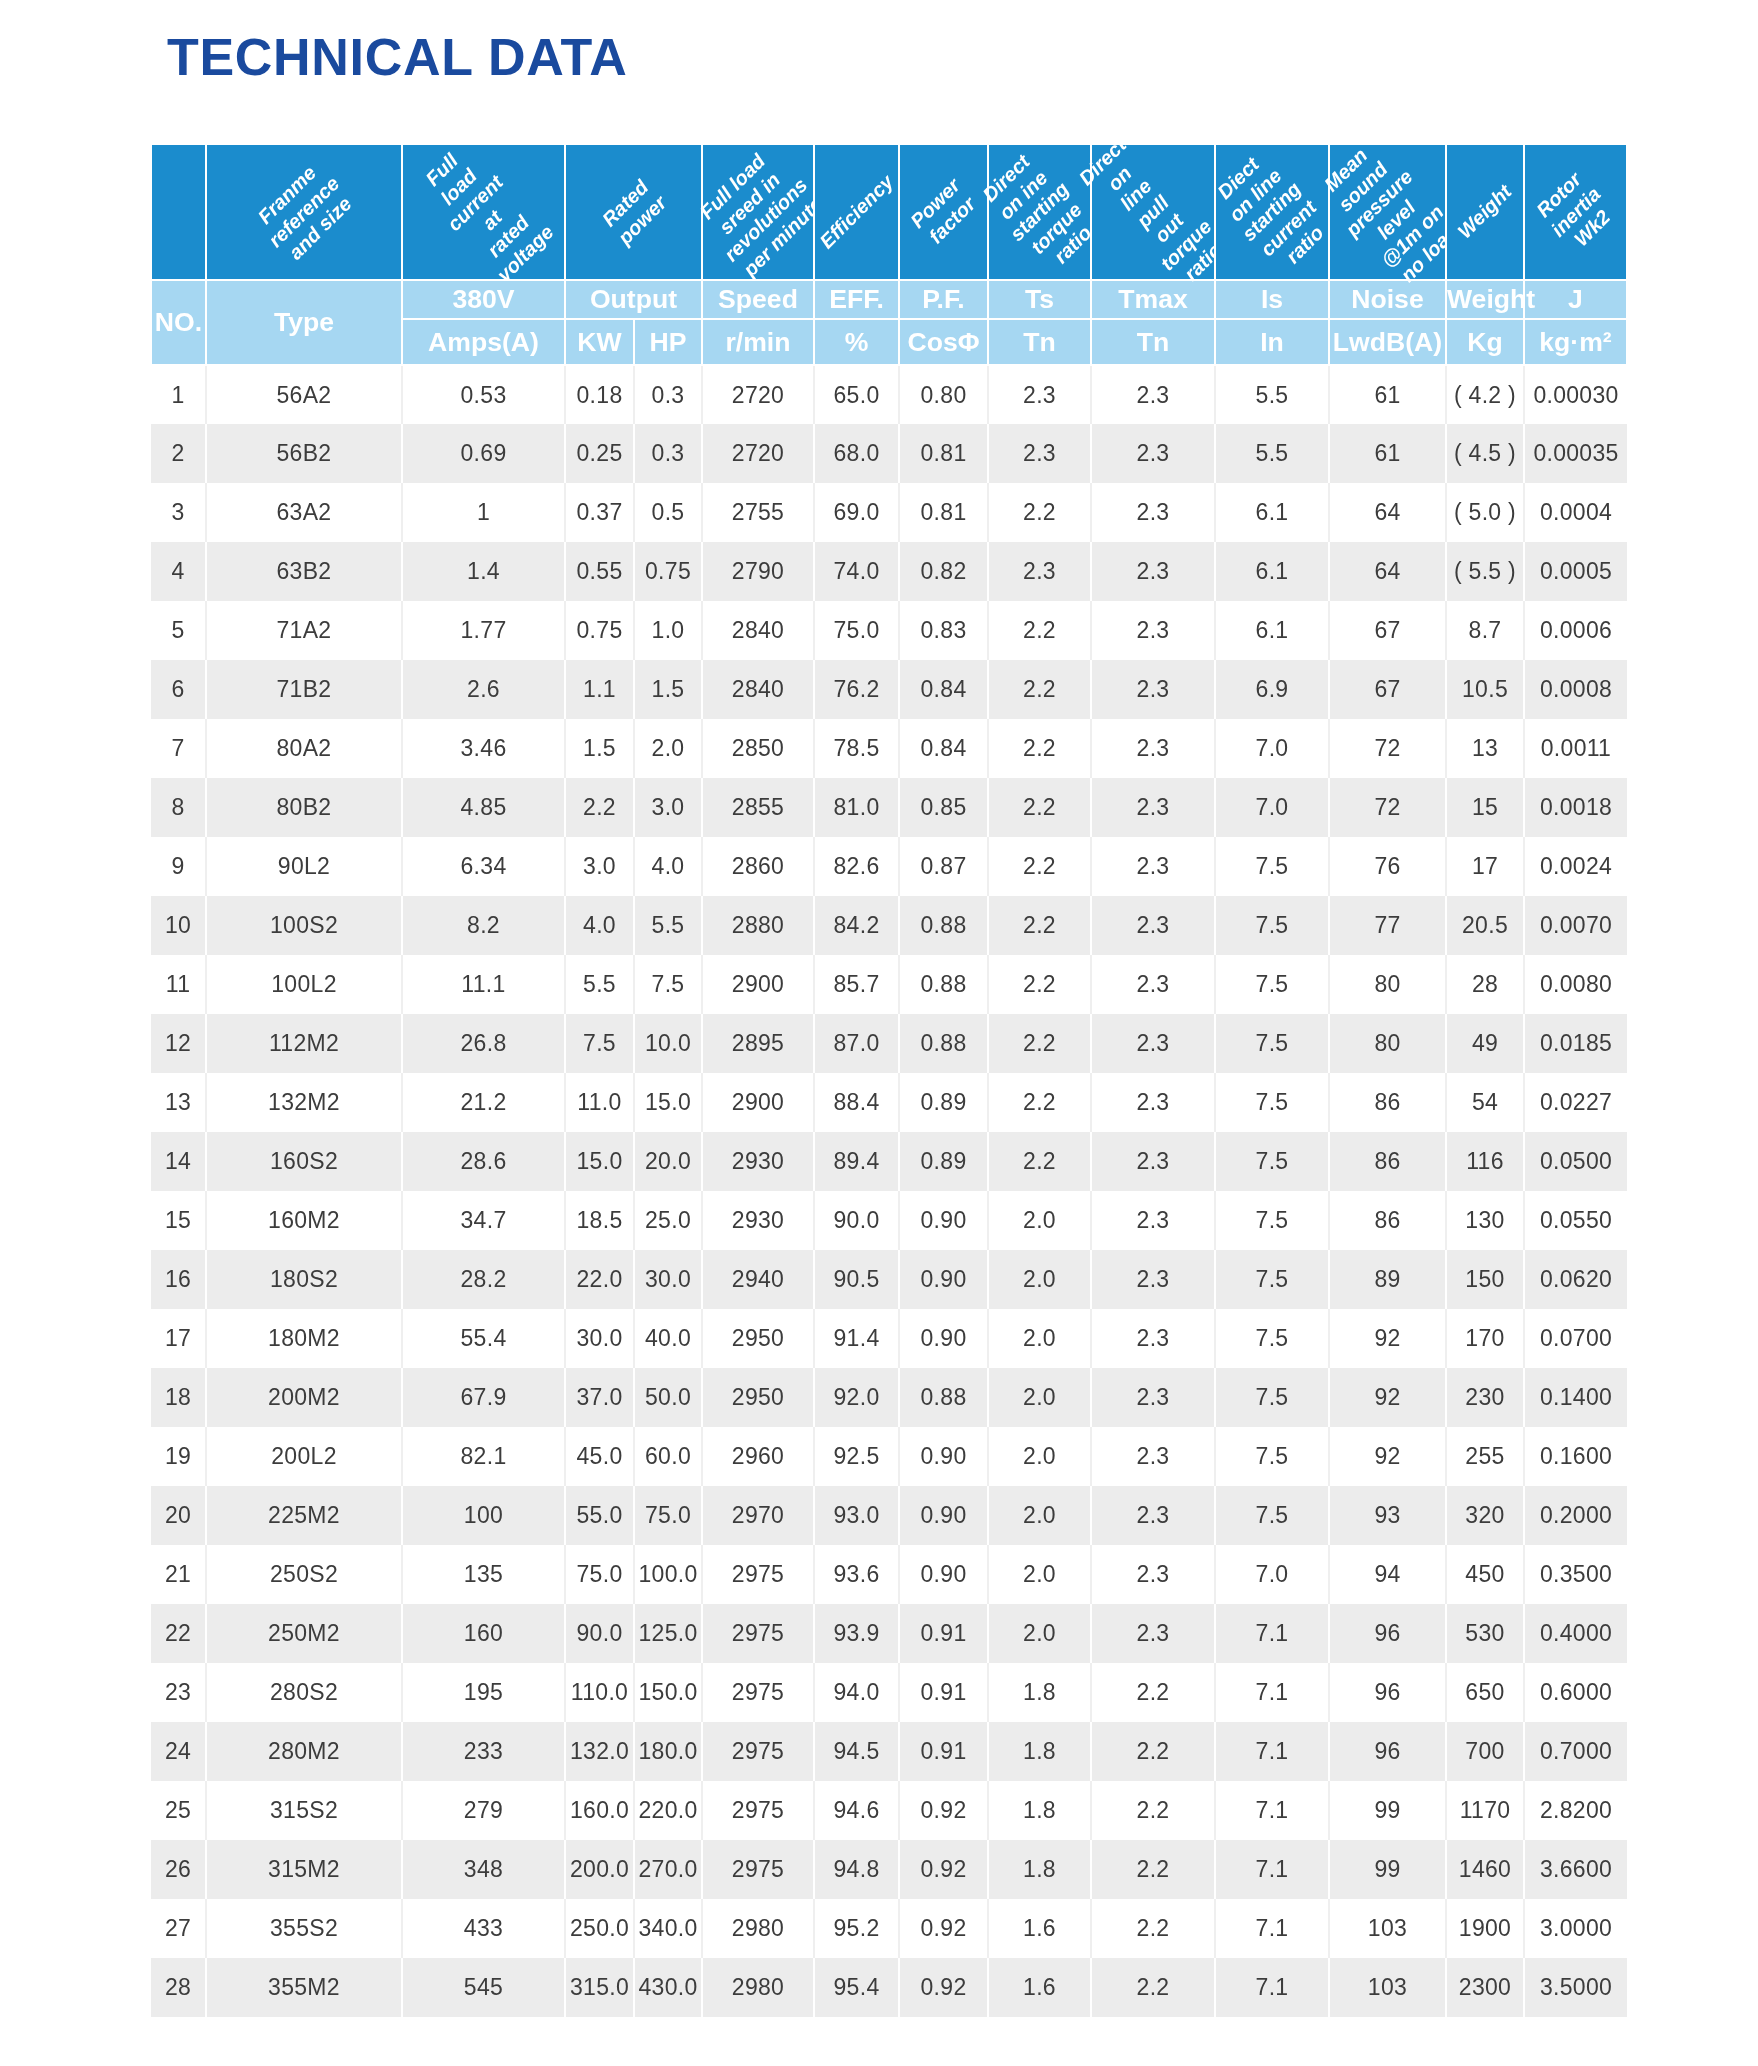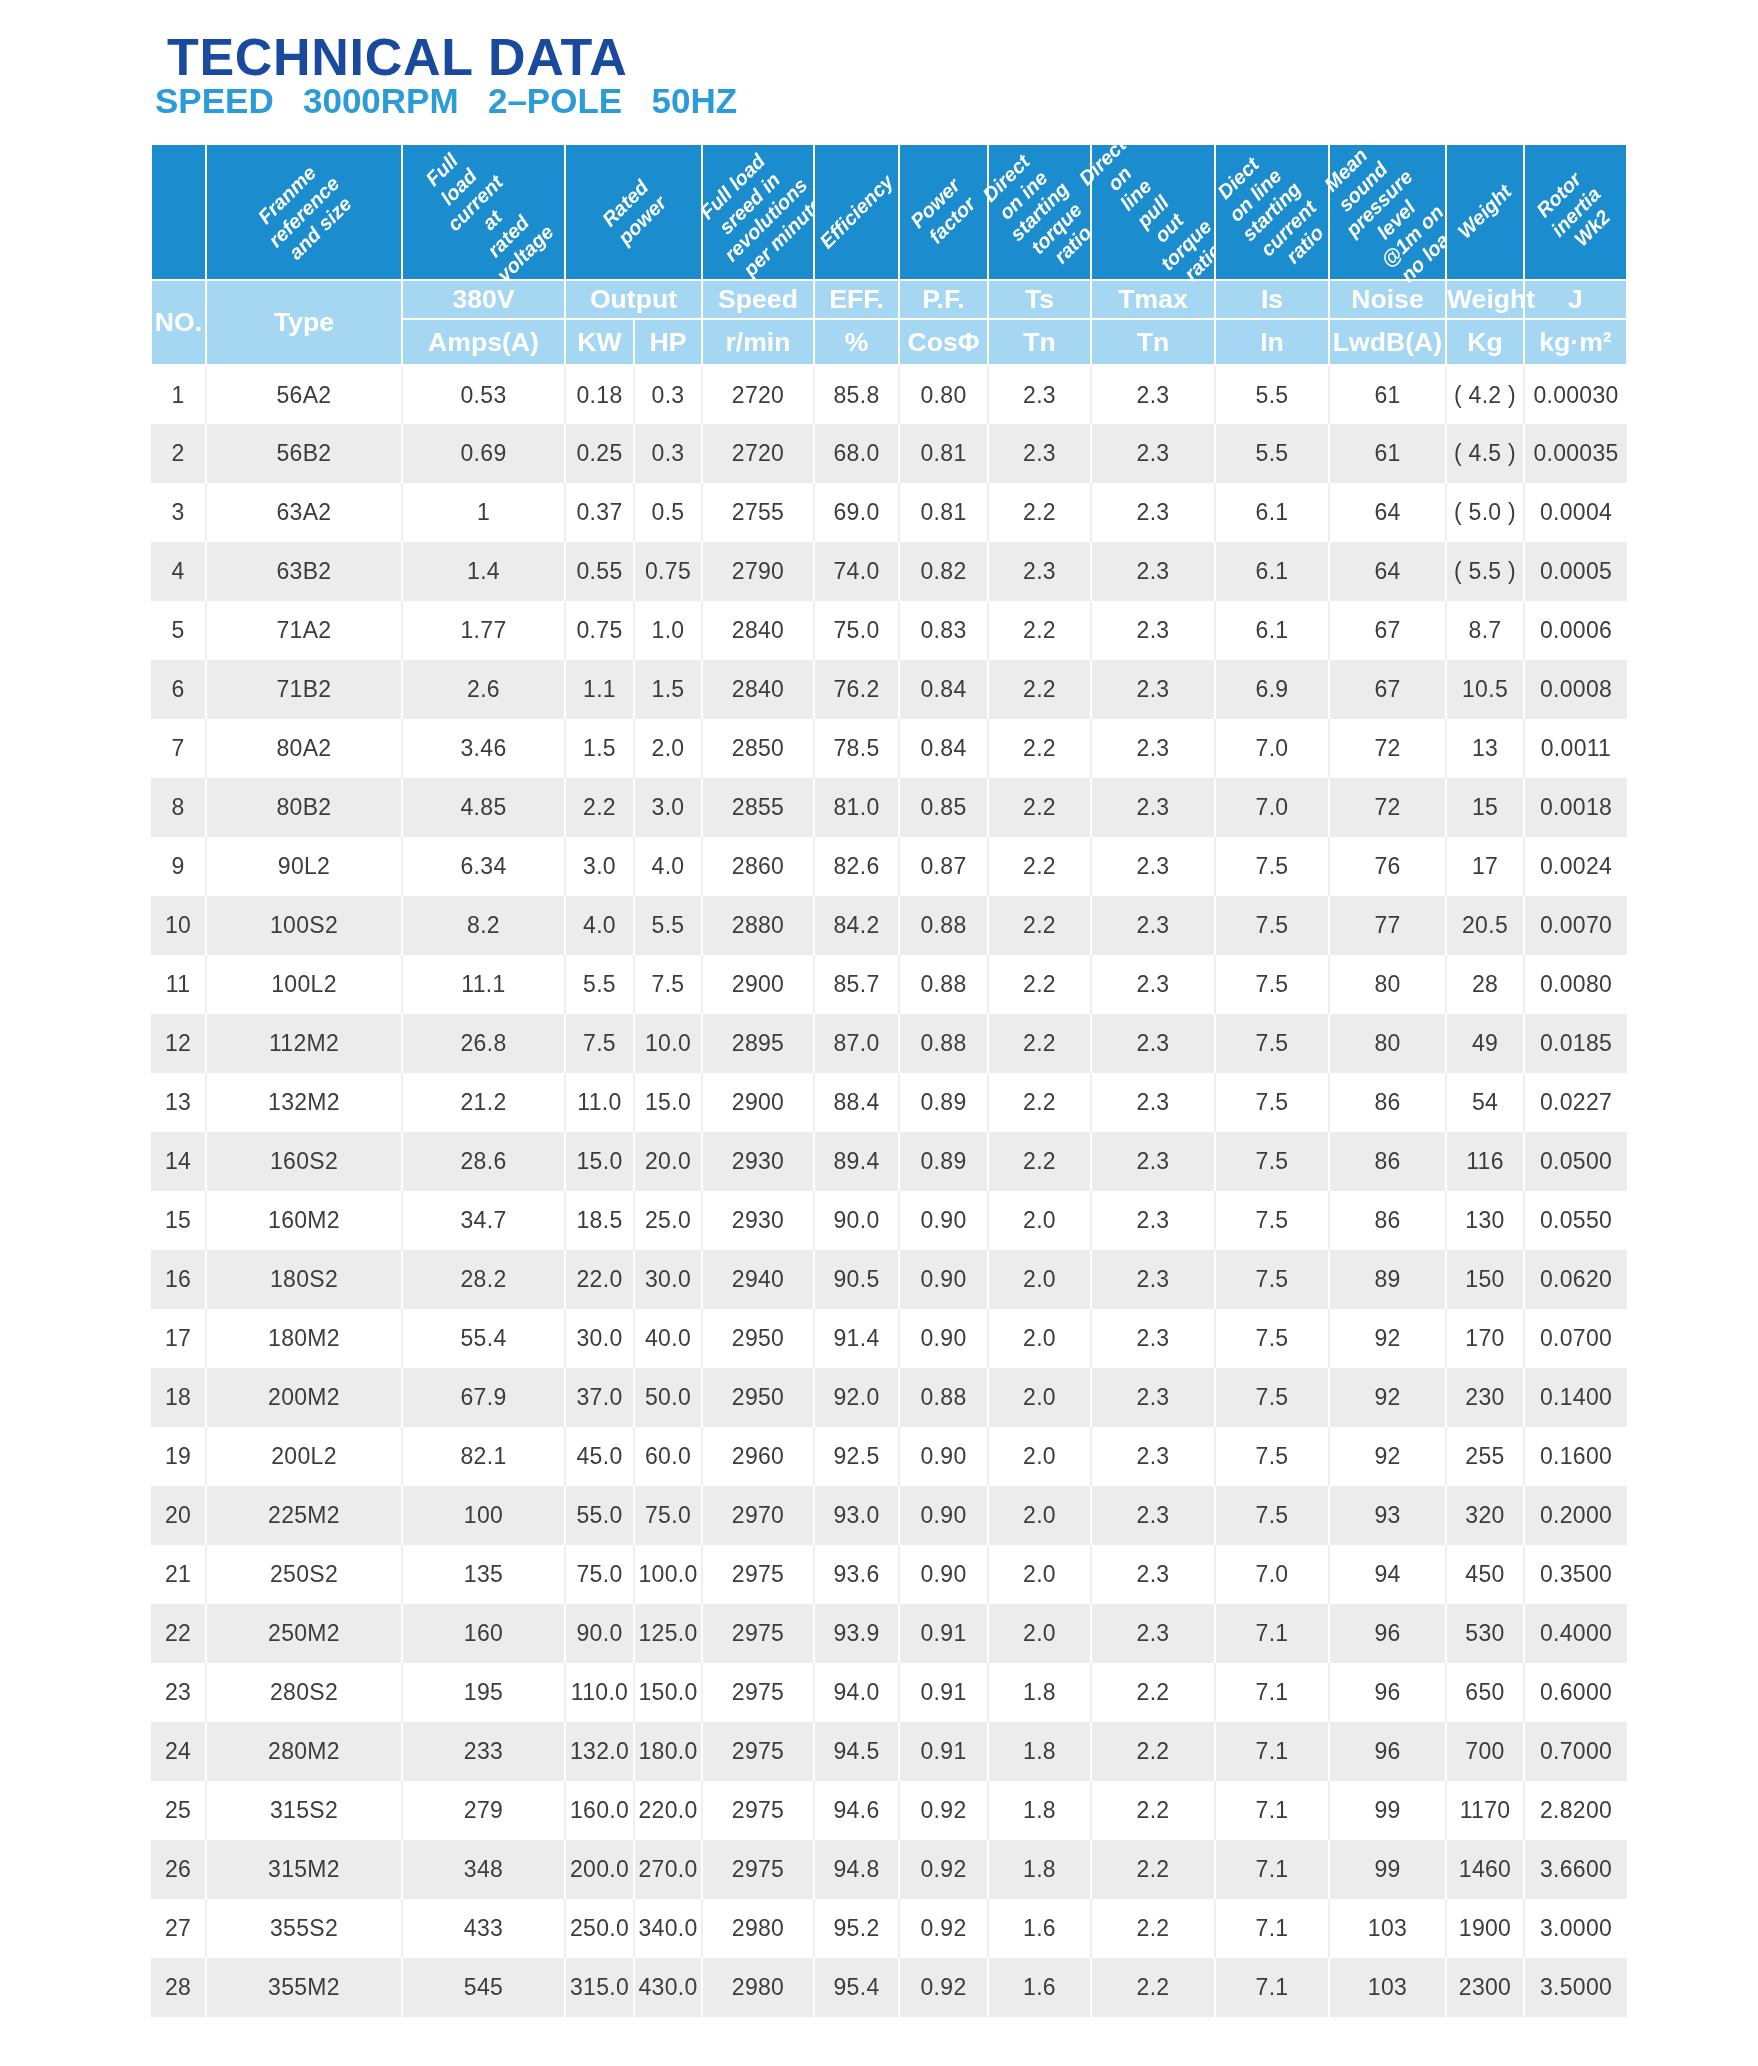--- a/index.html
+++ b/index.html
@@ -36,21 +36,20 @@
   tr.g{background:#ececec;}
   tr.w td{border-left:2.1px solid #efefef;}
   tr.g td{border-left:2.1px solid #ffffff;}
   tr.w td:first-child,tr.g td:first-child{border-left:none;}
 </style>
 </head>
 <body>
 
 <div class="page">
   <h1 class="title">TECHNICAL DATA</h1>
-  <h2 class="subtitle">SPEED 3000RPM 2–POLE 50HZ</h2>
 
   <table class="tech">
     <colgroup>
       <col style="width:55px">
         <col style="width:196px">
         <col style="width:163px">
       <col style="width:69px">
         <col style="width:68px">
         <col style="width:112px">
       <col style="width:85px">
@@ -146,21 +145,21 @@
       </tr>
     </thead>
     <tbody id="tbody">
         <tr class="w">
           <td>1</td>
           <td>56A2</td>
           <td>0.53</td>
           <td>0.18</td>
           <td>0.3</td>
           <td>2720</td>
-          <td>85.8</td>
+          <td>65.0</td>
           <td>0.80</td>
           <td>2.3</td>
           <td>2.3</td>
           <td>5.5</td>
           <td>61</td>
           <td>( 4.2 )</td>
           <td>0.00030</td>
         </tr>
         <tr class="g">
           <td>2</td>

